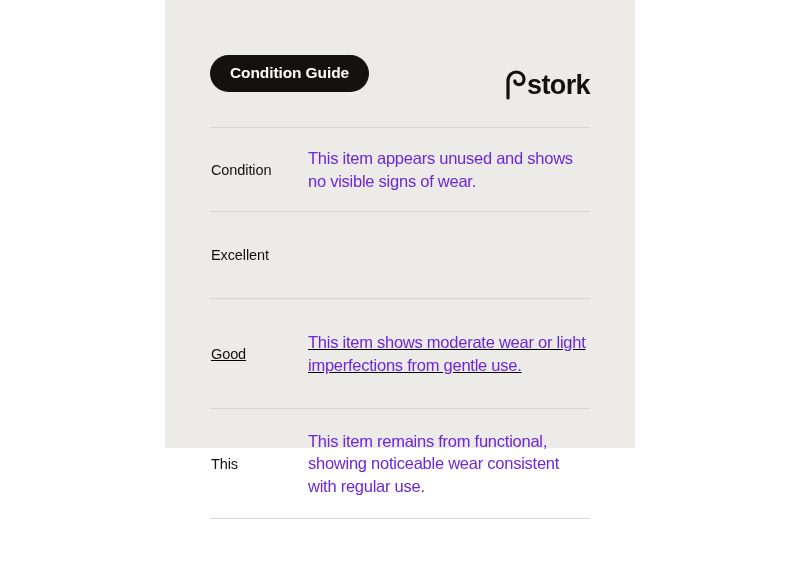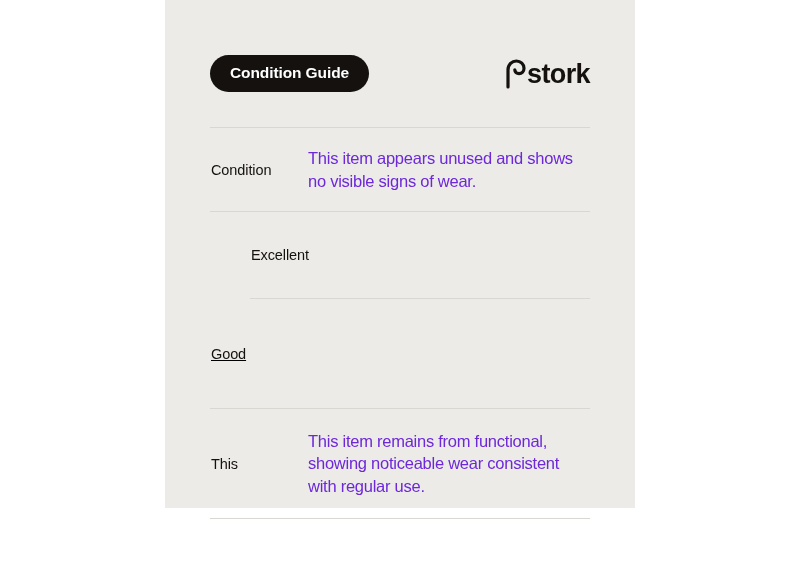--- a/index.html
+++ b/index.html
@@ -15,21 +15,21 @@
     width: 800px;
     height: 570px;
     background: #ffffff;
     overflow: hidden;
   }
   .card {
     position: absolute;
     left: 165px;
     top: 0;
     width: 470px;
-    height: 508px;
+    height: 448px;
     background: #ecebe7;
   }
   .card-inner {
     position: absolute;
     left: 45px;
     top: 0;
     width: 380px;
     height: 570px;
   }
   .header {
@@ -50,21 +50,21 @@
     font-size: 15.5px;
     font-weight: bold;
     letter-spacing: -0.1px;
     line-height: 1;
     white-space: nowrap;
     border: none;
   }
   .brand {
     position: absolute;
     right: 0;
-    top: 4px;
+    top: 15px;
     display: flex;
     align-items: center;
   }
   .brand-mark {
     display: block;
     width: 22px;
     height: 30px;
   }
   .brand-name {
     font-size: 27px;
@@ -96,21 +96,21 @@
     box-sizing: border-box;
   }
   .row-desc {
     flex: 1 1 auto;
     font-size: 16.5px;
     color: #6d28d9;
     line-height: 1.35;
     letter-spacing: -0.25px;
   }
   .r0 { height: 84px; }
-  .r1 { height: 87px; margin-left: 40px; }
+  .r1 { height: 87px; }
   .r2 { height: 110px; text-decoration: underline; }
   .r3 { height: 110px; }
 </style>
 </head>
 <body>
 
 <div id="page">
   <div class="card">
     <div class="card-inner">
 
@@ -129,20 +129,21 @@
       <div class="table">
         <div class="row r0">
           <div class="row-label">Condition</div>
           <div class="row-desc">This item appears unused and shows no visible signs of wear.</div>
         </div>
         <div class="row r1">
           <div class="row-label">Excellent</div>
         </div>
         <div class="row r2">
           <div class="row-label">Good</div>
+          <div class="row-desc">This item shows moderate wear or light imperfections from gentle use.</div>
         </div>
         <div class="row r3">
           <div class="row-label">This</div>
           <div class="row-desc">This item remains from functional, showing noticeable wear consistent with regular use.</div>
         </div>
       </div>
 
     </div>
   </div>
 </div>

